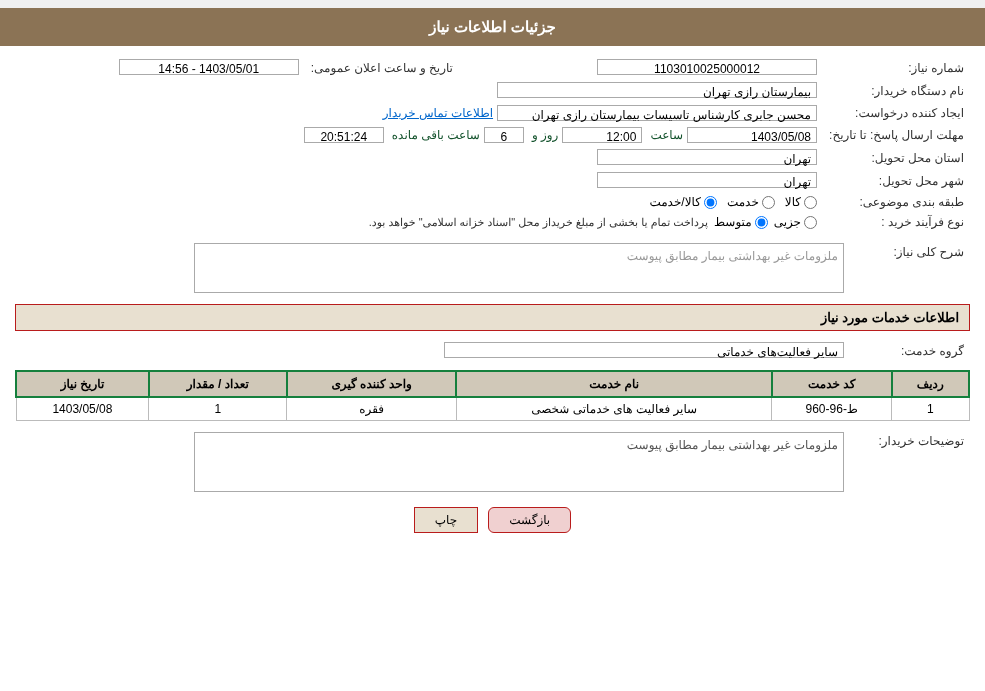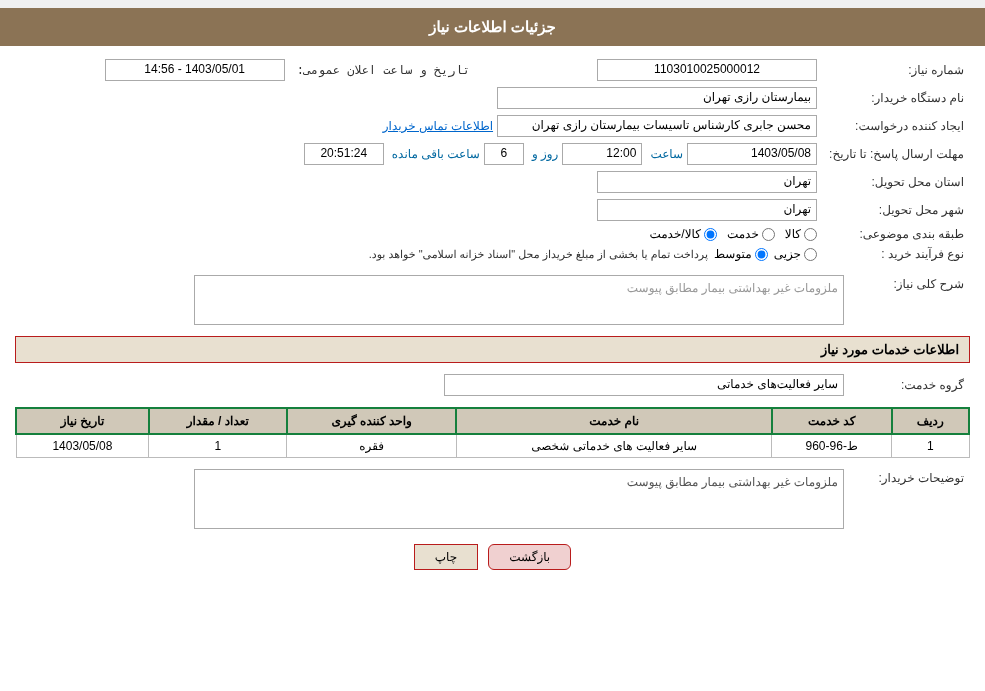--- a/index.html
+++ b/index.html
@@ -49,21 +49,21 @@
       white-space: nowrap;
       width: 120px;
     }
     .value-cell {
       text-align: right;
     }
     .input-box {
       border: 1px solid #aaa;
       background: #fff;
       padding: 2px 5px;
-      height: 22px;
+      height: 16px;
       display: inline-block;
     }
     .input-wide { width: 320px; }
     .input-date { width: 130px; }
     .input-time { width: 80px; }
     .blue-link {
       color: #0066cc;
       text-decoration: underline;
       cursor: pointer;
     }
@@ -122,21 +122,21 @@
       font-size: 12px;
     }
     .btn-print {
       background: #e8e0d0;
     }
     .btn-back {
       background: #f0d0d0;
       border-radius: 6px;
     }
     .inline-label {
-      color: #0369a1;
+      color: #14532d;
       margin-left: 4px;
     }
   </style>
 </head>
 <body>
 
 <div class="page-wrapper">
 
   <div class="header-bar">
     <span>جزئیات اطلاعات نیاز</span>
@@ -145,21 +145,21 @@
   <div class="content-area">
 
     <table class="form-table">
 
       <tbody>
           <tr>
         <td class="label-cell">شماره نیاز:</td>
         <td class="value-cell">
           <div class="input-box input-wide" style="width:220px; text-align:center;">1103010025000012</div>
         </td>
-        <td class="label-cell" style="text-align:right; padding-right:20px;font-family:Liberation Mono, monospace;">تاریخ و ساعت اعلان عمومی:</td>
+        <td class="label-cell" style="text-align:right; padding-right:20px;">تاریخ و ساعت اعلان عمومی:</td>
         <td class="value-cell">
           <div class="input-box" style="width:180px; text-align:center;">1403/05/01 - 14:56</div>
         </td>
       </tr>
 
       <tr>
         <td class="label-cell">نام دستگاه خریدار:</td>
         <td class="value-cell" colspan="3">
           <div class="input-box" style="width:320px; text-align:right;">بیمارستان رازی تهران</div>
         </td>

